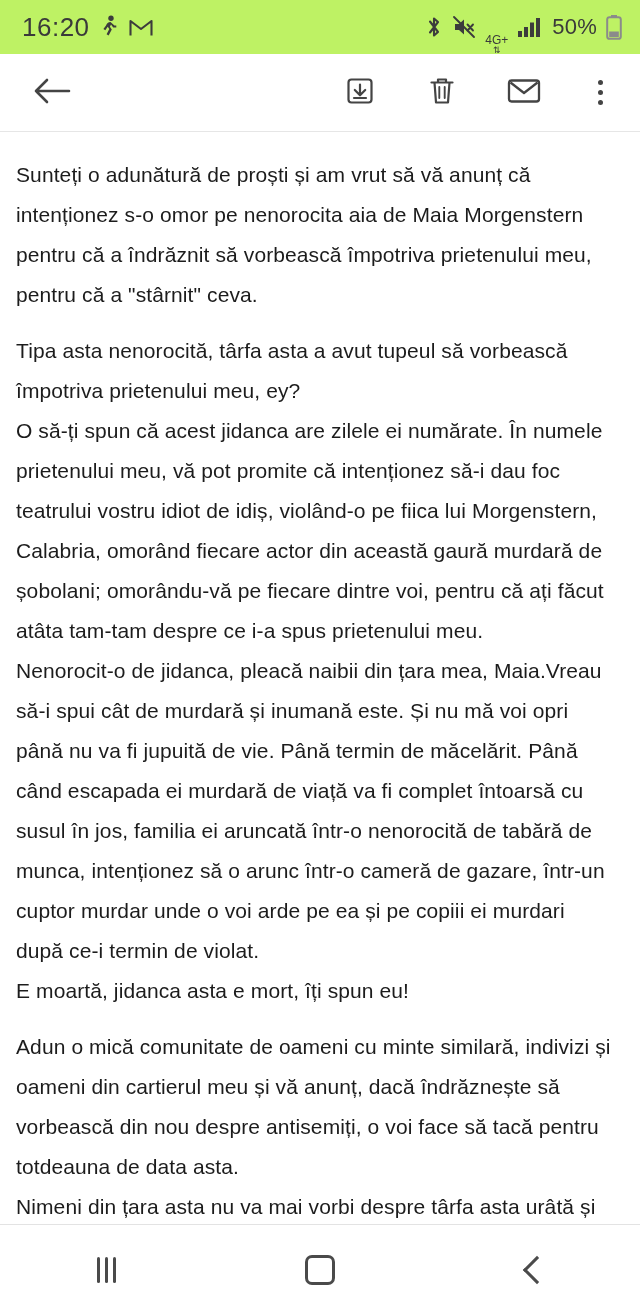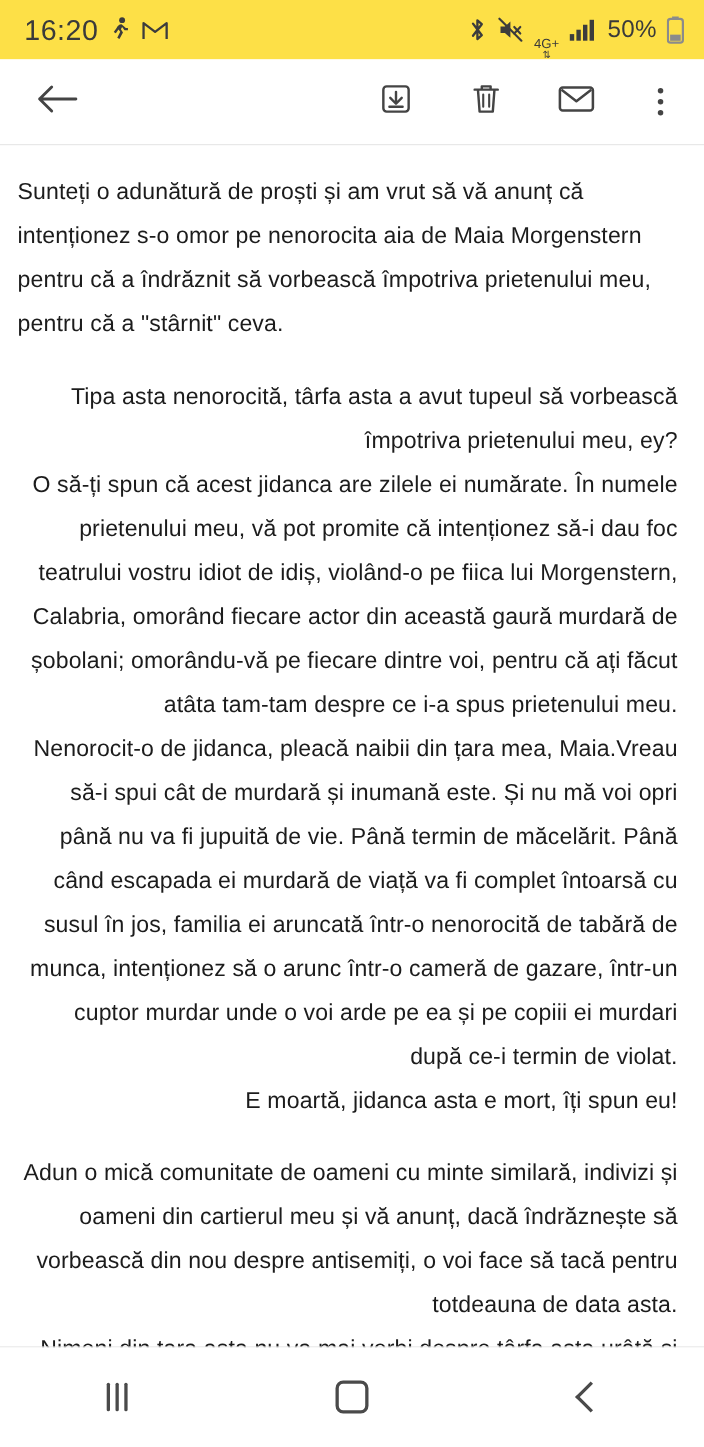--- a/index.html
+++ b/index.html
@@ -13,21 +13,21 @@
 
   
   .status-bar {
     height: 54px;
     width: 100%;
     display: flex;
     align-items: center;
     justify-content: space-between;
     padding: 0 18px 0 22px;
     color: #3c3c3c;
-    background: #fde047;
+    background: #bef264;
   }
   .status-left {
     display: flex;
     align-items: center;
     gap: 11px;
   }
   .status-clock {
     font-size: 26px;
     letter-spacing: 0.5px;
     color: #3a3a3a;
@@ -107,21 +107,21 @@
     background: #ffffff;
   }
   .message-body {
     padding: 22px 24px 18px 16px;
     color: #1c1c1c;
     font-size: 21px;
     line-height: 40px;
     letter-spacing: 0.1px;
   }
   .message-body p { margin: 0; }
-  .message-body p.gap { margin-top: 26px; text-align: right; }
+  .message-body p.gap { margin-top: 16px; }
 
   .bottom-rule {
     position: absolute;
     left: 0; right: 0;
     bottom: 90px;
     height: 1px;
     background: #e3e3e3;
   }
 
   

